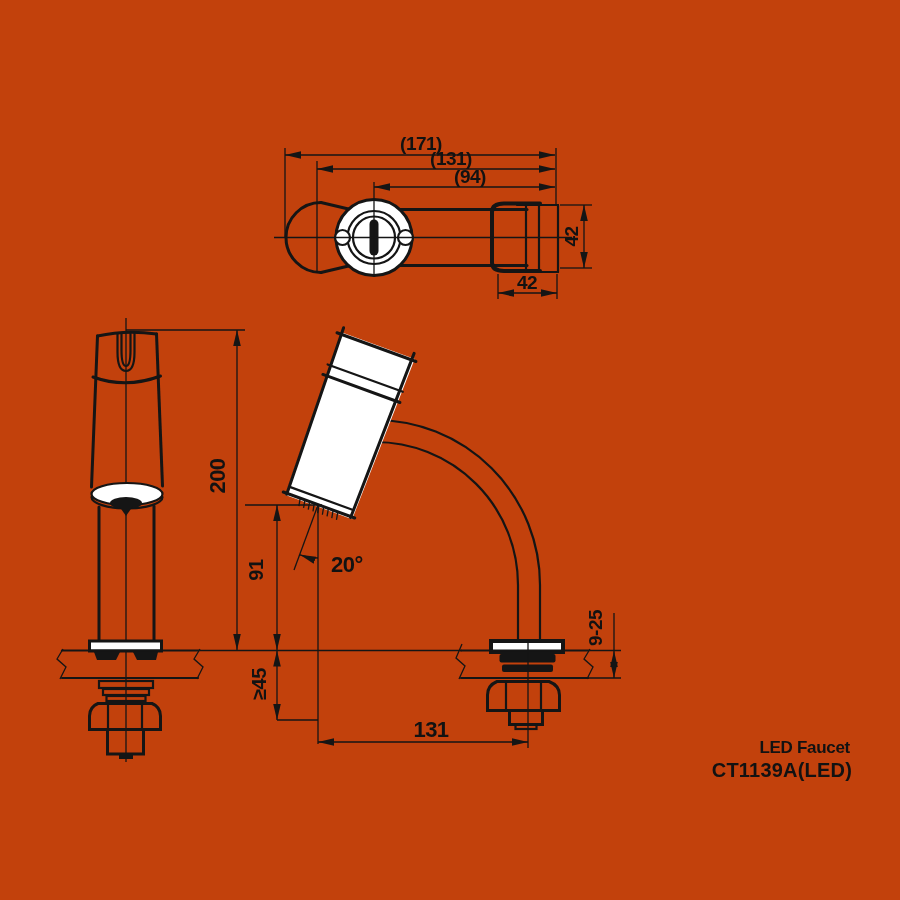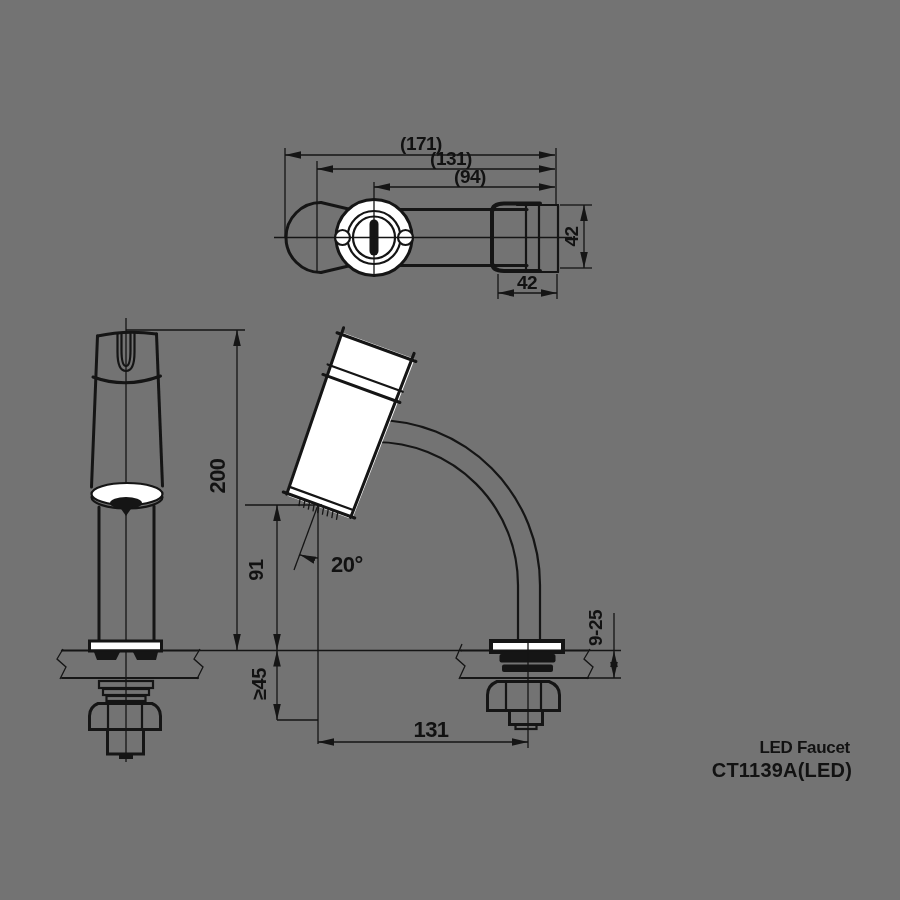--- a/index.html
+++ b/index.html
@@ -1,16 +1,16 @@
 <!DOCTYPE html>
 <html><head>
 <meta charset="utf-8">
 <style>
   html,body{margin:0;padding:0;background:#ffffff;}
-  .page{position:relative;width:900px;height:900px;background:#737373;overflow:hidden;
+  .page{position:relative;width:900px;height:900px;background:#c2410c;overflow:hidden;
         font-family:"Liberation Sans", sans-serif;}
   svg{position:absolute;left:0;top:0;}
   text{fill:#121212;font-family:"Liberation Sans", sans-serif;font-weight:700;letter-spacing:-0.5px;}
   .dim{font-size:20px;}
   .dim-s{font-size:19px;}
   .dim-l{font-size:22px;}
   .title1{font-size:17px;letter-spacing:-0.3px;}
   .title2{font-size:20px;letter-spacing:0.2px;}
   .ln-bold{stroke:#151515;stroke-width:3;fill:none;stroke-linecap:round;}
   .ln-xbold{stroke:#151515;stroke-width:4;fill:none;stroke-linecap:round;}

